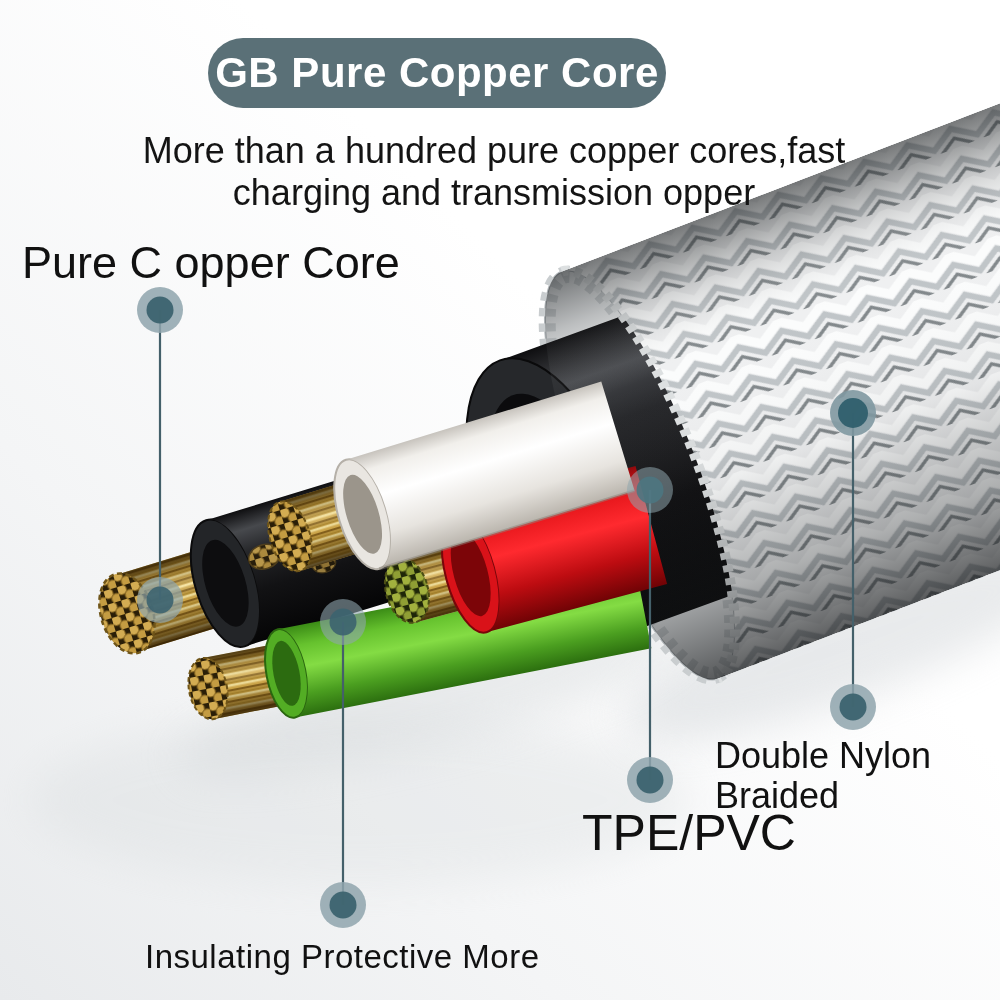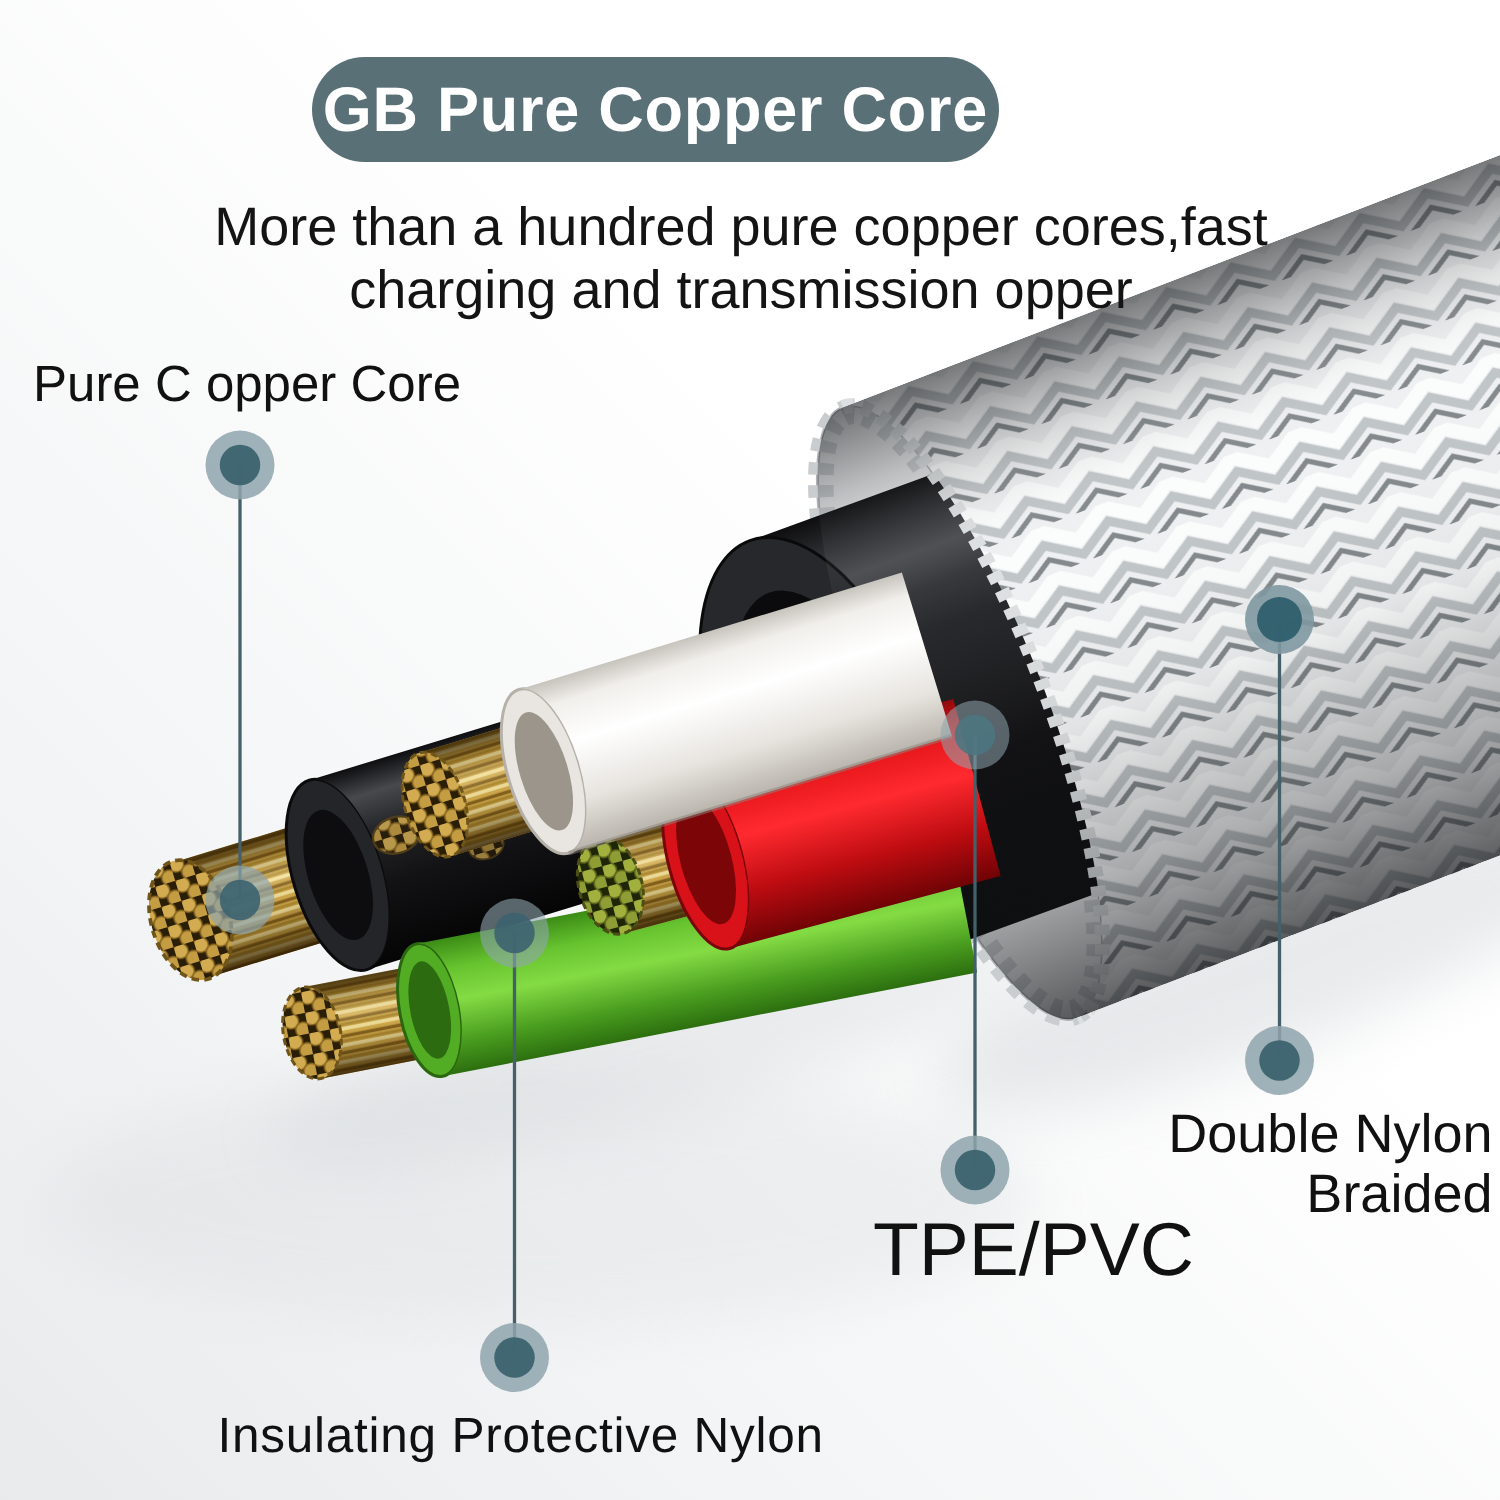--- a/index.html
+++ b/index.html
@@ -14,24 +14,24 @@
   .badge{
     position:absolute;left:208px;top:38px;width:458px;height:70px;
     background:#5a7077;border-radius:35px;color:#ffffff;
     font-size:42px;font-weight:bold;text-align:center;line-height:70px;
     letter-spacing:0.5px;
   }
   .subtitle{
     position:absolute;left:0;top:130px;width:988px;text-align:center;
     font-size:36px;line-height:1.18;color:#141414;
   }
-  .callout-label{position:absolute;font-size:34px;color:#111;}
+  .callout-label{position:absolute;font-size:45px;color:#111;}
   .lbl-pure{left:22px;top:237px;}
   .lbl-tpe{left:582px;top:804px;font-size:50px;}
-  .lbl-nylon{left:715px;top:736px;width:280px;text-align:right;font-size:36px;line-height:1.1;}
+  .lbl-nylon{left:715px;top:736px;width:280px;text-align:left;font-size:36px;line-height:1.1;}
   .lbl-insulating{left:145px;top:938px;font-size:33px;letter-spacing:0.5px;}
 </style>
 </head>
 <body>
 
 <div class="stage">
 
 <svg width="1000" height="1000" viewBox="0 0 1000 1000">
   <defs>
     <filter id="soft" x="-60%" y="-60%" width="220%" height="220%">
@@ -224,15 +224,15 @@
   <div>More than a hundred pure copper cores,fast</div>
   <div>charging and transmission opper</div>
 </div>
 
 <div class="callout-label lbl-pure">Pure C opper Core</div>
 
 <div class="callout-label lbl-tpe">TPE/PVC</div>
 
 <div class="callout-label lbl-nylon">Double Nylon Braided</div>
 
-<div class="callout-label lbl-insulating">Insulating Protective Nylon</div>
+<div class="callout-label lbl-insulating">Insulating Protective More</div>
 
 </div>
 
 </body></html>

